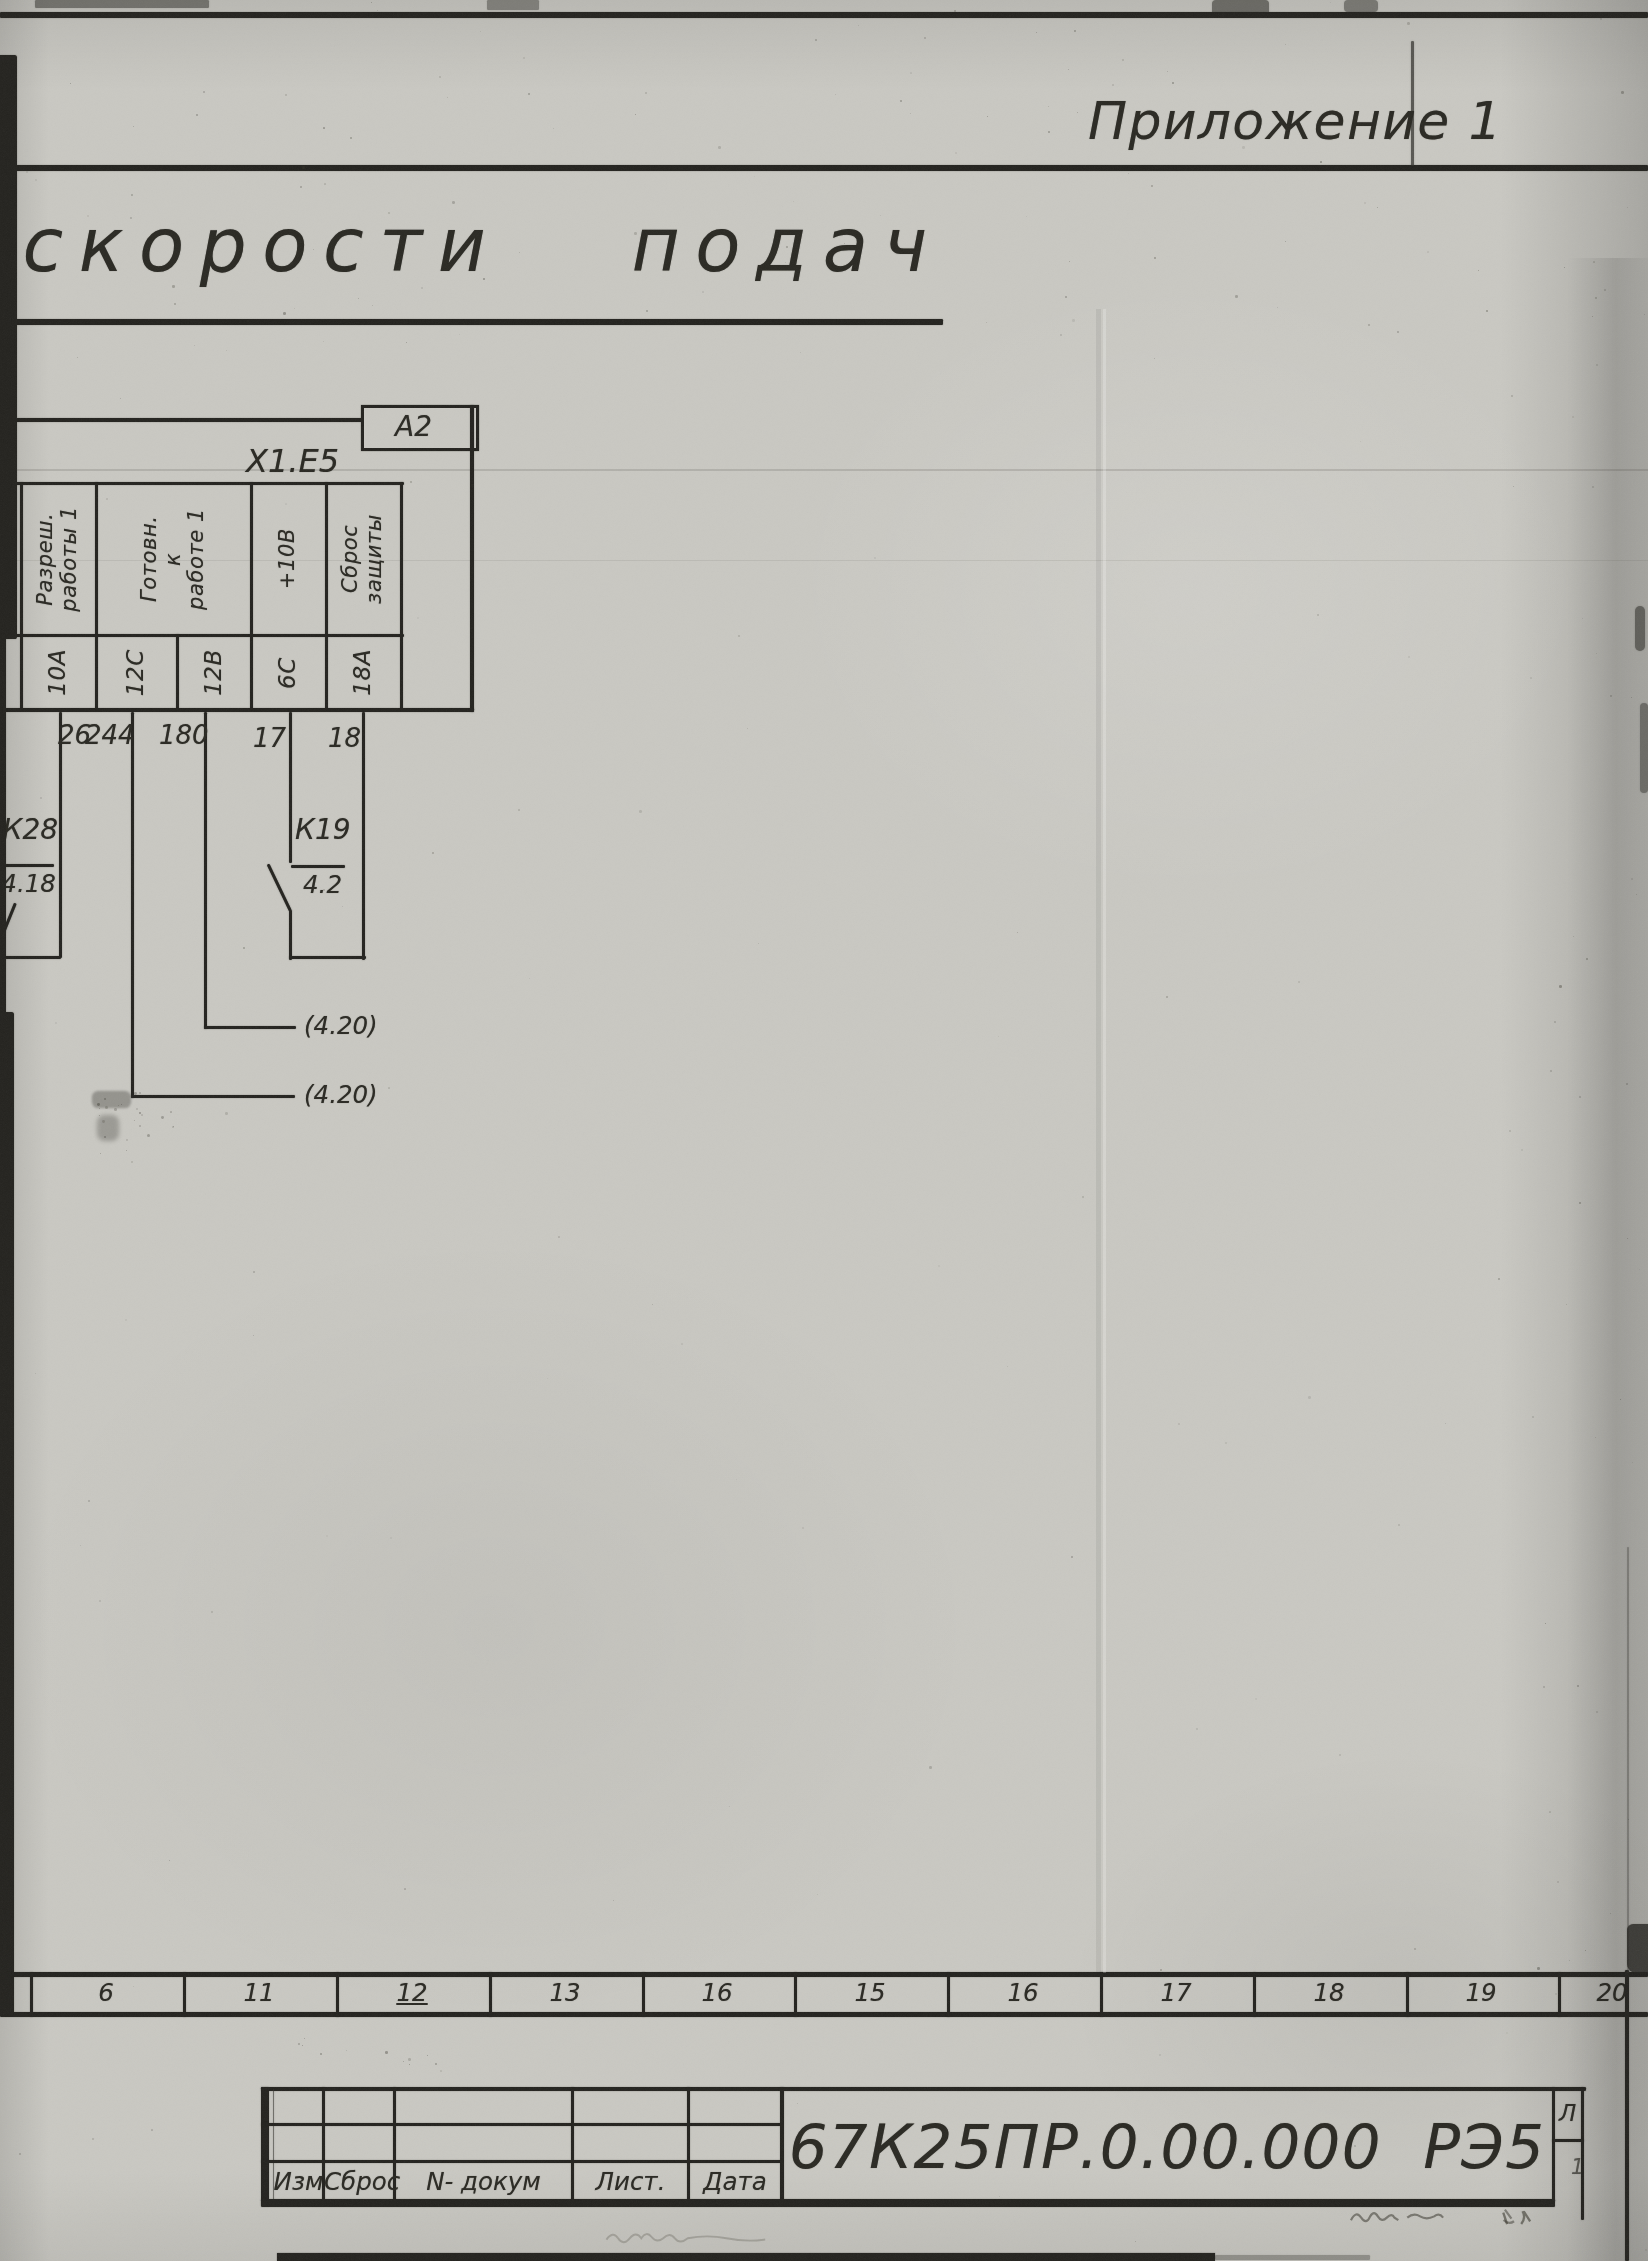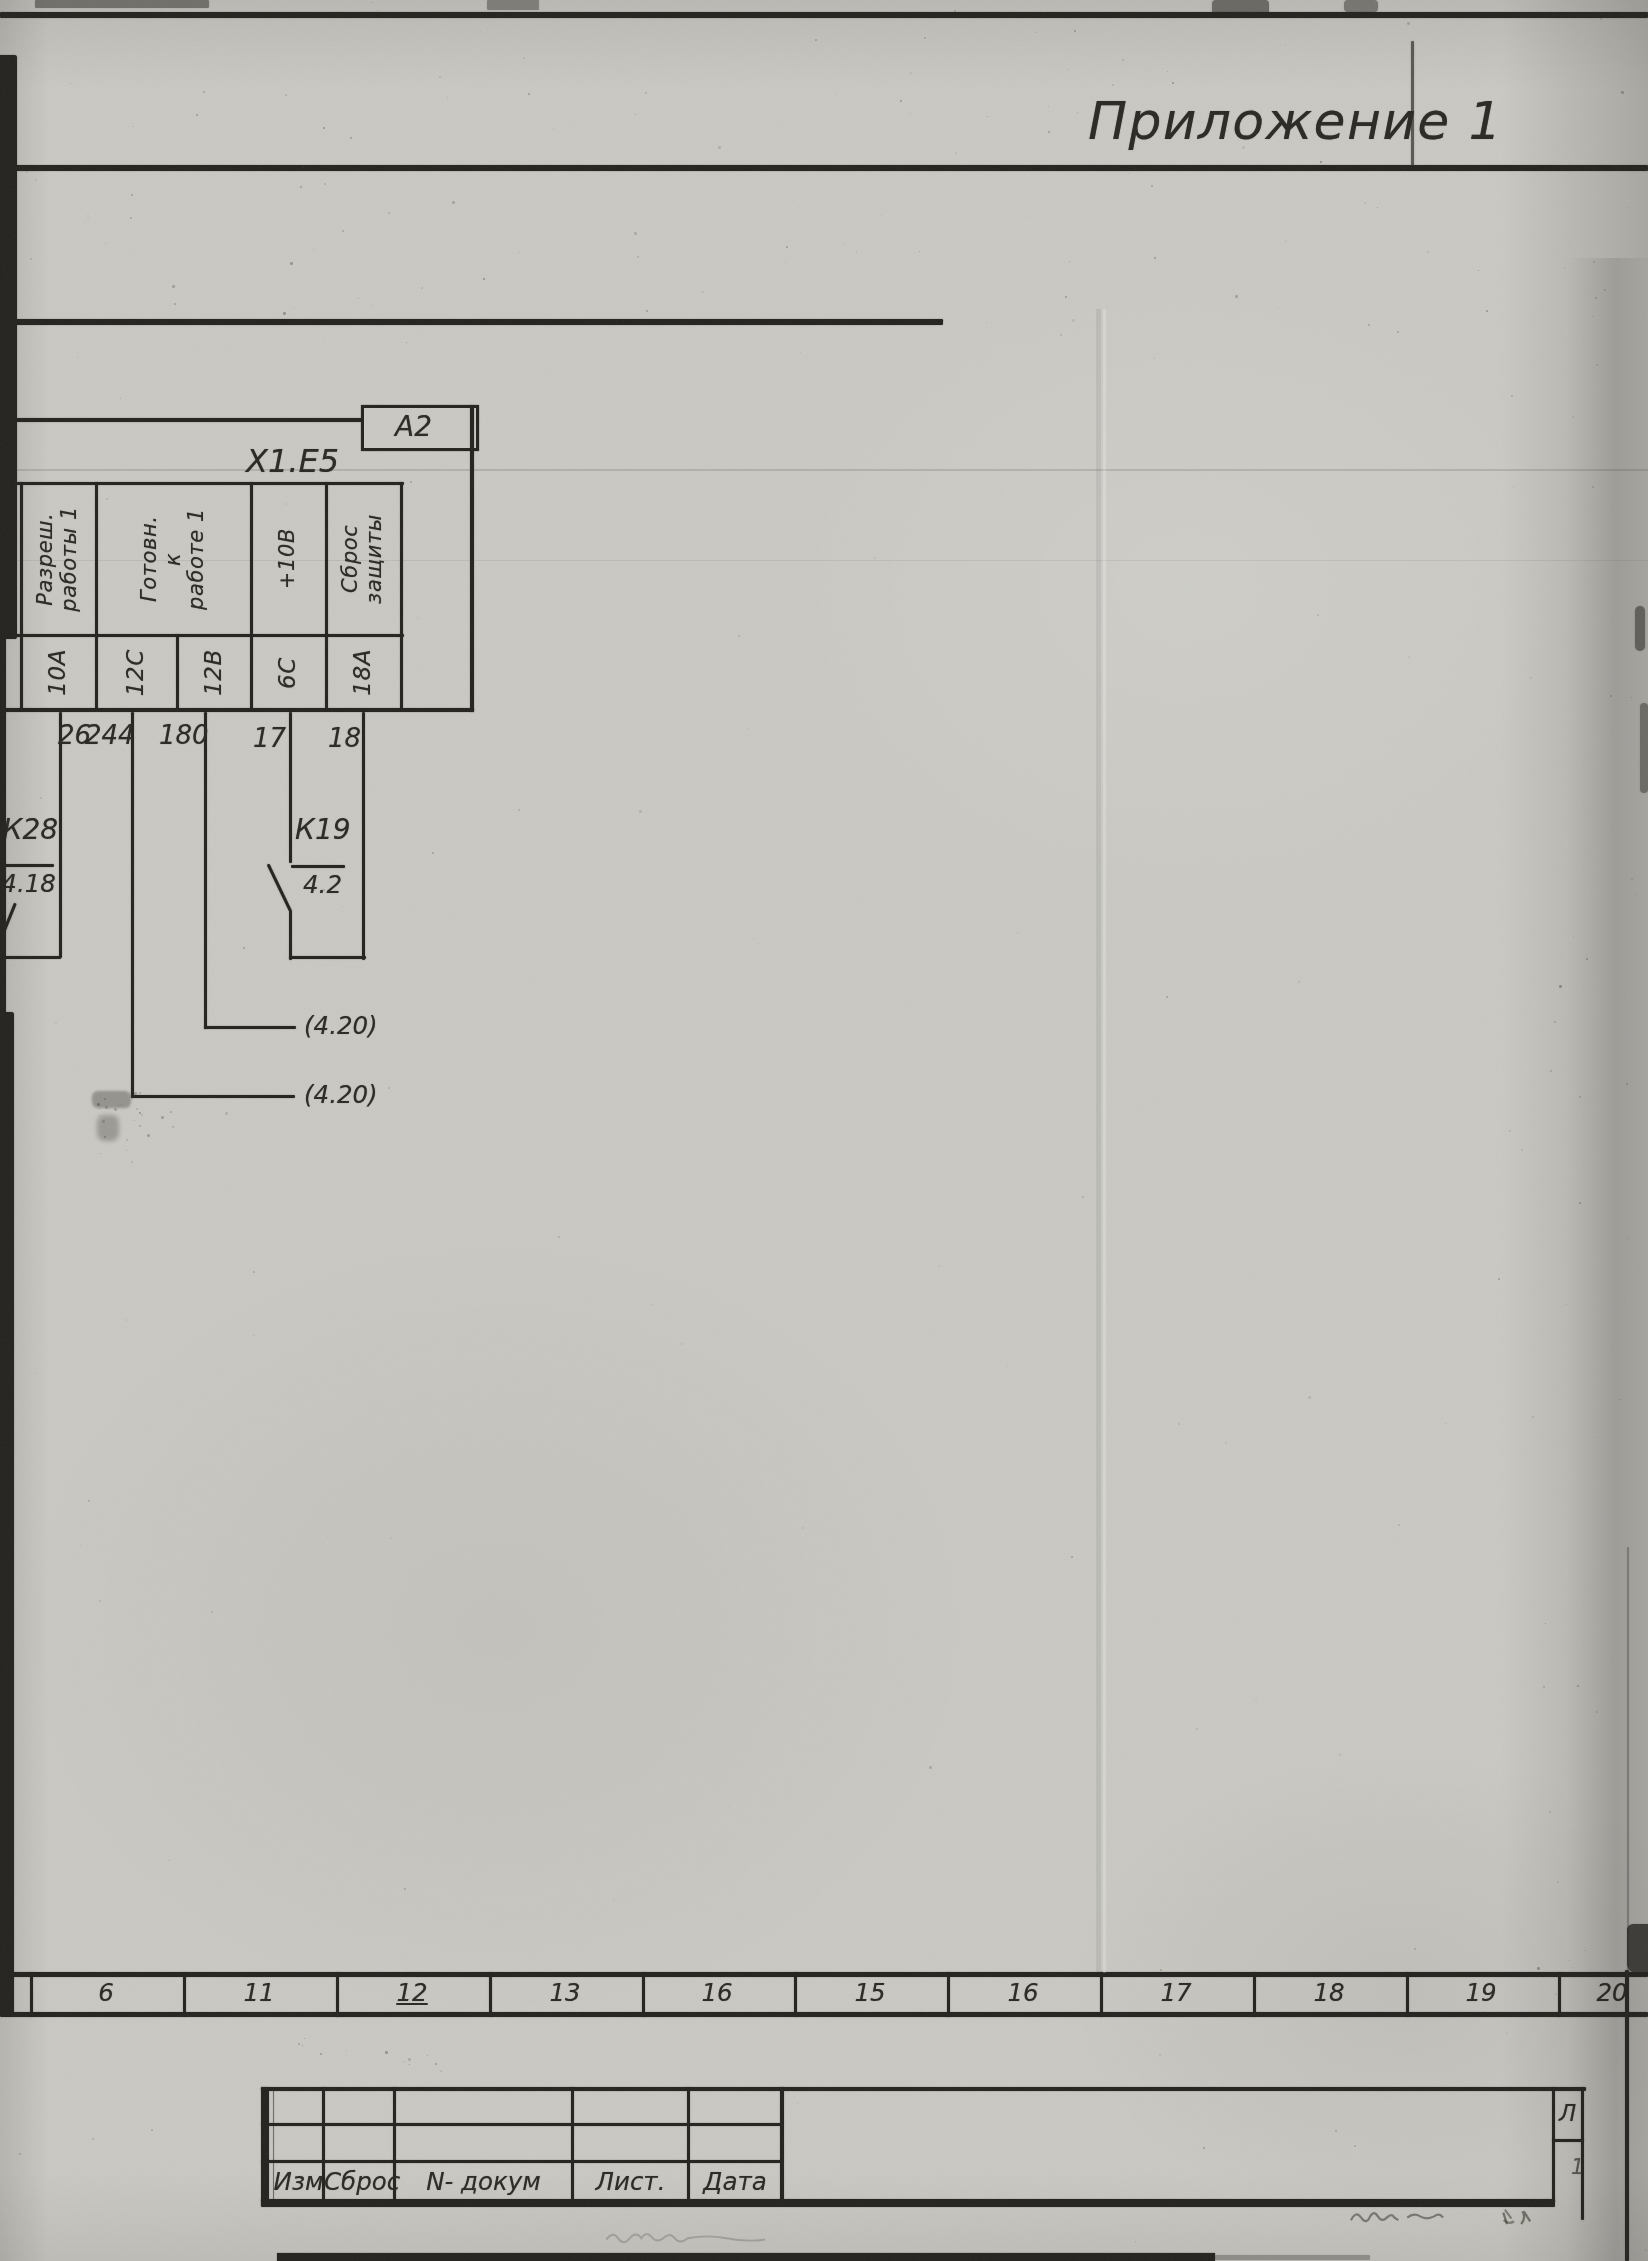--- a/index.html
+++ b/index.html
@@ -36,20 +36,21 @@
   <div class="ln soft" style="left:1344px;top:0;width:34px;height:12.3px;opacity:.5;border-radius:3.9px;"></div>
 
   <div class="ln" style="left:0;top:11.6px;width:1648px;height:6.4px;"></div>
   <div class="ln" style="left:0;top:165px;width:1648px;height:5.8px;"></div>
   <div class="ln soft" style="left:1411px;top:41px;width:2.6px;height:125px;opacity:.75;"></div>
 
   <div class="shadowband" style="left:0;top:469px;width:1648px;height:1.9px;background:rgba(70,68,60,.18);"></div>
   <div class="shadowband" style="left:0;top:560px;width:1648px;height:1.3px;background:rgba(70,68,60,.10);"></div>
 
   <div class="ink" style="left:1088px;top:95px;font-size:52px;letter-spacing:1.3px;">Приложение 1</div>
+  <div class="ink" style="left:22.6px;top:208px;font-size:74px;letter-spacing:15.5px;word-spacing:26px;">скорости  подач</div>
   <div class="ln" style="left:0;top:319px;width:943px;height:6.4px;"></div>
 
   <div class="ln" style="left:0;top:418px;width:362px;height:3.9px;"></div>
   <div style="position:absolute;left:361px;top:405px;width:112px;height:40px;border:3.9px solid #24231f;box-shadow:0 0 1.3px rgba(35,34,30,.55);"></div>
   <div class="ink" style="left:395px;top:413px;font-size:28px;">А2</div>
   <div class="ln" style="left:470px;top:405px;width:3.9px;height:307px;"></div>
   <div class="ln" style="left:0;top:708px;width:474px;height:3.9px;"></div>
 
   <div class="ink" style="left:246px;top:445px;font-size:32px;">X1.E5</div>
 
@@ -183,20 +184,21 @@
   <div class="ln" style="left:687px;top:2087px;width:3.2px;height:117px;"></div>
   <div class="ln" style="left:780px;top:2087px;width:3.9px;height:117px;"></div>
   <div class="ln" style="left:261px;top:2199px;width:1294px;height:7.7px;"></div>
 
   <div class="ink" style="left:271px;top:2170px;width:55px;text-align:center;font-size:24.5px;">Изм</div>
   <div class="ink" style="left:324px;top:2170px;width:70px;text-align:center;font-size:24.5px;">Сброс</div>
   <div class="ink" style="left:396px;top:2170px;width:175px;text-align:center;font-size:24.5px;">N- докум</div>
   <div class="ink" style="left:574px;top:2170px;width:113px;text-align:center;font-size:24.5px;">Лист.</div>
   <div class="ink" style="left:690px;top:2170px;width:90px;text-align:center;font-size:24.5px;">Дата</div>
 
+  <div class="ink" style="left:785px;top:2116px;width:764px;text-align:center;font-size:61px;letter-spacing:1.3px;">67К25ПР.0.00.000  РЭ5</div>
 
   <div class="ln" style="left:1552px;top:2087px;width:3.2px;height:115px;"></div>
   <div class="ln" style="left:1581px;top:2087px;width:3.2px;height:133px;"></div>
   <div class="ln" style="left:1552px;top:2139px;width:32px;height:3.2px;"></div>
   <div class="ink" style="left:1559px;top:2102px;font-size:23px;">Л</div>
   <div class="ink" style="left:1571px;top:2157px;font-size:20.6px;opacity:.7;">1</div>
 
   <svg class="scrib" style="left:1341px;top:2201px;" width="258" height="32" viewBox="0 0 400 50">
     <path d="M14,30 q8,-16 16,-4 t14,-2 q6,-10 12,0 t14,2 q8,-8 12,0 l6,4 m14,-4 q10,-8 20,-2 t22,0 q8,-6 14,2" fill="none" stroke="#3a382f" stroke-width="3.4" opacity="0.55"></path>
     <path d="M252,18 l6,18 m24,-20 q6,10 -2,20 m4,-20 l10,16" fill="none" stroke="#3a382f" stroke-width="3.6" opacity="0.6"></path>

